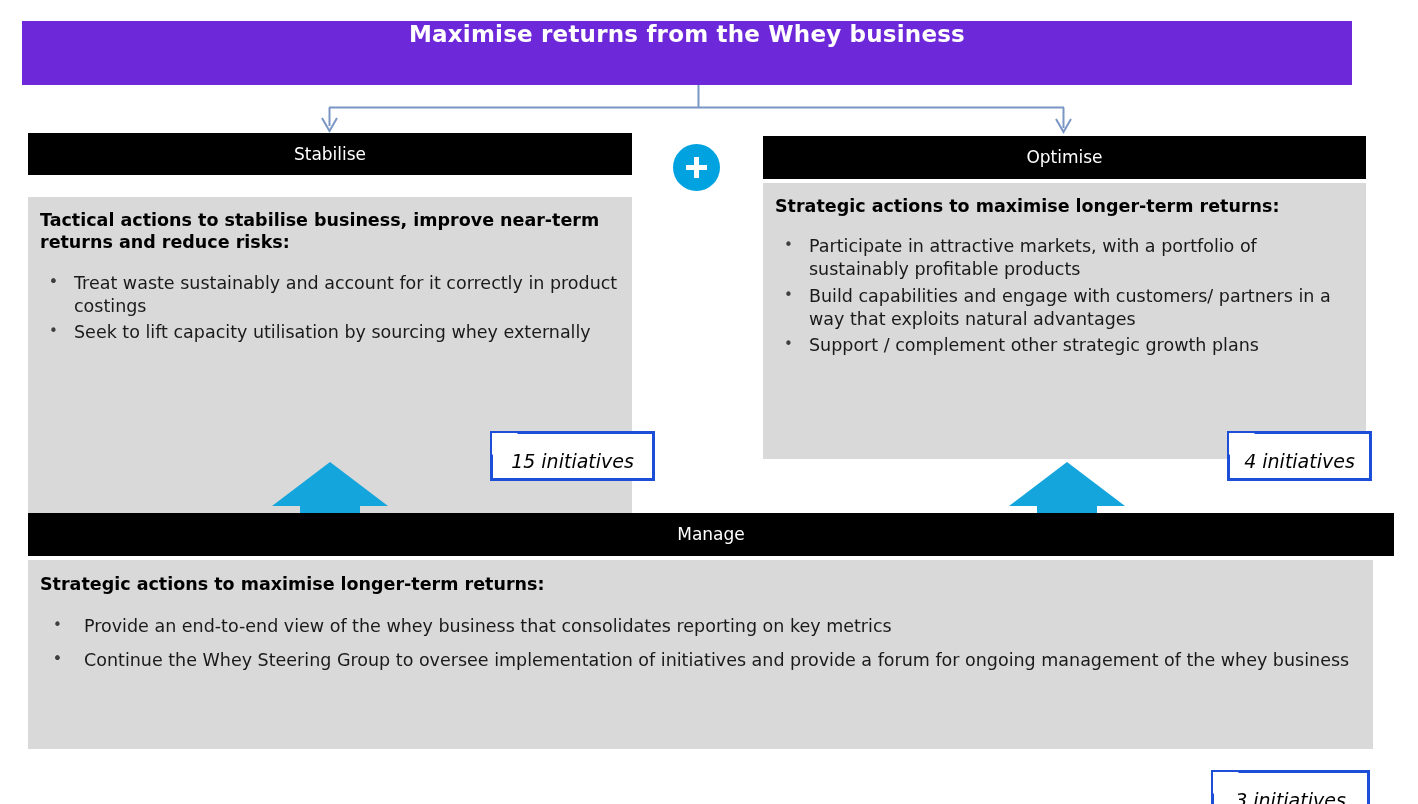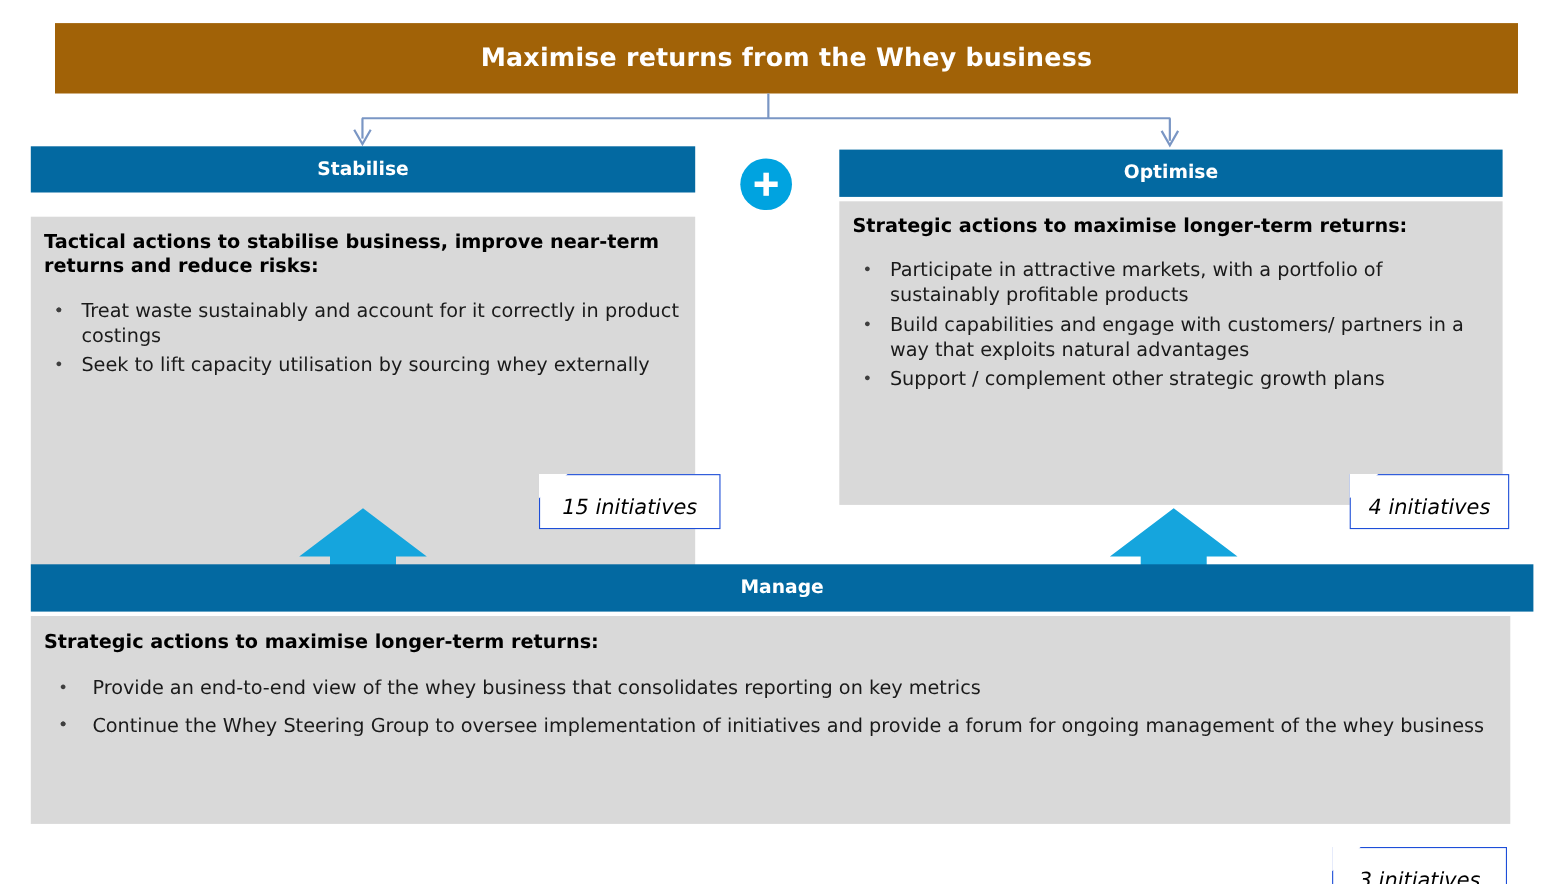--- a/index.html
+++ b/index.html
@@ -17,27 +17,27 @@
   }
   #canvas {
     position: relative;
     width: 1418px;
     height: 804px;
   }
 
   
   .banner {
     position: absolute;
-    left: 50px;
+    left: 22px;
     top: 21px;
     width: 1330px;
     height: 64px;
-    background: #a16207;
+    background: #6d28d9;
     display: flex;
-    align-items: center;
+    align-items: flex-start;
     justify-content: center;
   }
   .banner-title {
     color: #ffffff;
     font-size: 23px;
     font-weight: bold;
     letter-spacing: 0.2px;
   }
 
   
@@ -48,24 +48,24 @@
     width: 1418px;
     height: 804px;
     pointer-events: none;
   }
 
   
   .pillar {
     position: absolute;
   }
   .pillar-header {
-    background: #0369a1;
+    background: #000000;
     color: #ffffff;
     font-size: 17px;
-    font-weight: bold;
+    font-weight: normal;
     text-align: center;
     line-height: 1;
     display: flex;
     align-items: center;
     justify-content: center;
   }
   .pillar-body {
     background: #d9d9d9;
     padding: 12px 12px 10px 12px;
     box-sizing: border-box;
@@ -142,21 +142,21 @@
 
   
   .up-arrow {
     position: absolute;
   }
 
   
   .callout {
     position: absolute;
     background: #ffffff;
-    border: 1px solid #1d4ed8;
+    border: 3px solid #1d4ed8;
     display: flex;
     align-items: center;
     box-sizing: border-box;
   }
   .callout .fold {
     position: absolute;
     left: -1px;
     top: -1px;
     width: 0;
     height: 0;

